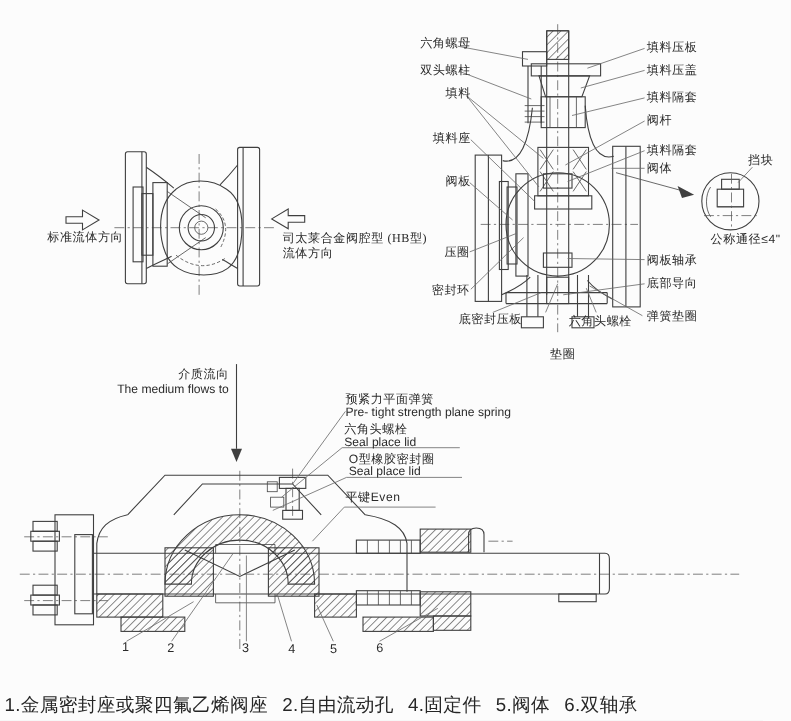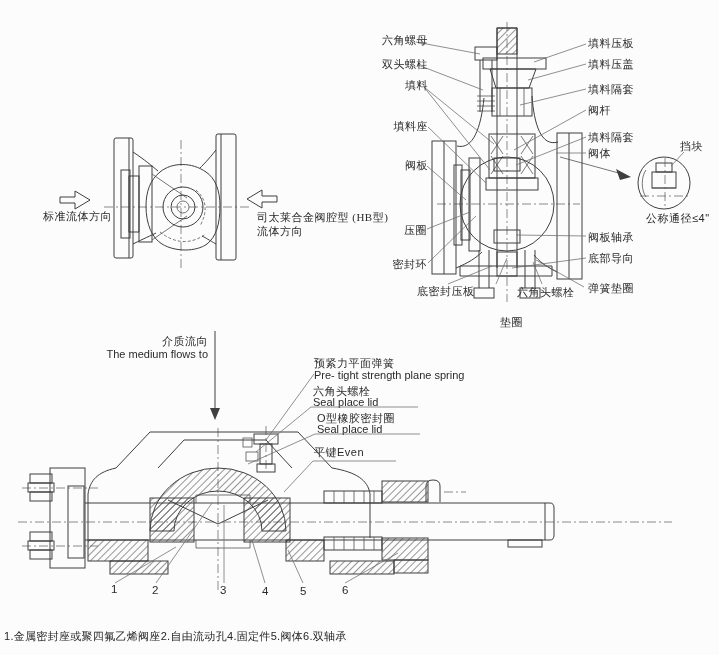--- a/index.html
+++ b/index.html
@@ -11,21 +11,21 @@
   .ldr{fill:none;stroke:#6b6b6b;stroke-width:.75;}
   .cl{fill:none;stroke:#5a5a5a;stroke-width:.7;stroke-dasharray:9 3 2 3;}
   .hf{fill:url(#hatch);stroke:#3f3f3f;stroke-width:1;}
   .solid{fill:#3f3f3f;stroke:none;}
   .hollow{fill:#fcfcfc;stroke:#3f3f3f;stroke-width:1;}
   .dsh{fill:none;stroke:#4a4a4a;stroke-width:.75;stroke-dasharray:3 2;}
   .lb{position:absolute;font-size:11px;color:#2a2a2a;white-space:nowrap;line-height:13px;letter-spacing:.5px;}
   .lb.en{letter-spacing:0;}
   .ra{text-align:right;}
   .num{position:absolute;font-size:11.5px;color:#2a2a2a;}
-  #legend{position:absolute;left:4px;top:629px;display:flex;font-size:11px;color:#262626;white-space:nowrap;letter-spacing:.3px;}
+  #legend{position:absolute;left:4px;top:629px;display:flex;gap:13px;font-size:17px;color:#262626;white-space:nowrap;letter-spacing:.3px;}
 </style>
 </head>
 <body>
 
 <div id="stage">
 
   <svg width="719" height="655" viewBox="0 0 719 655">
     <defs>
       <pattern id="hatch" width="5" height="5" patternUnits="userSpaceOnUse" patternTransform="rotate(45)">
         <line x1="0" y1="0" x2="0" y2="5" stroke="#3f3f3f" stroke-width="1.1"></line>

